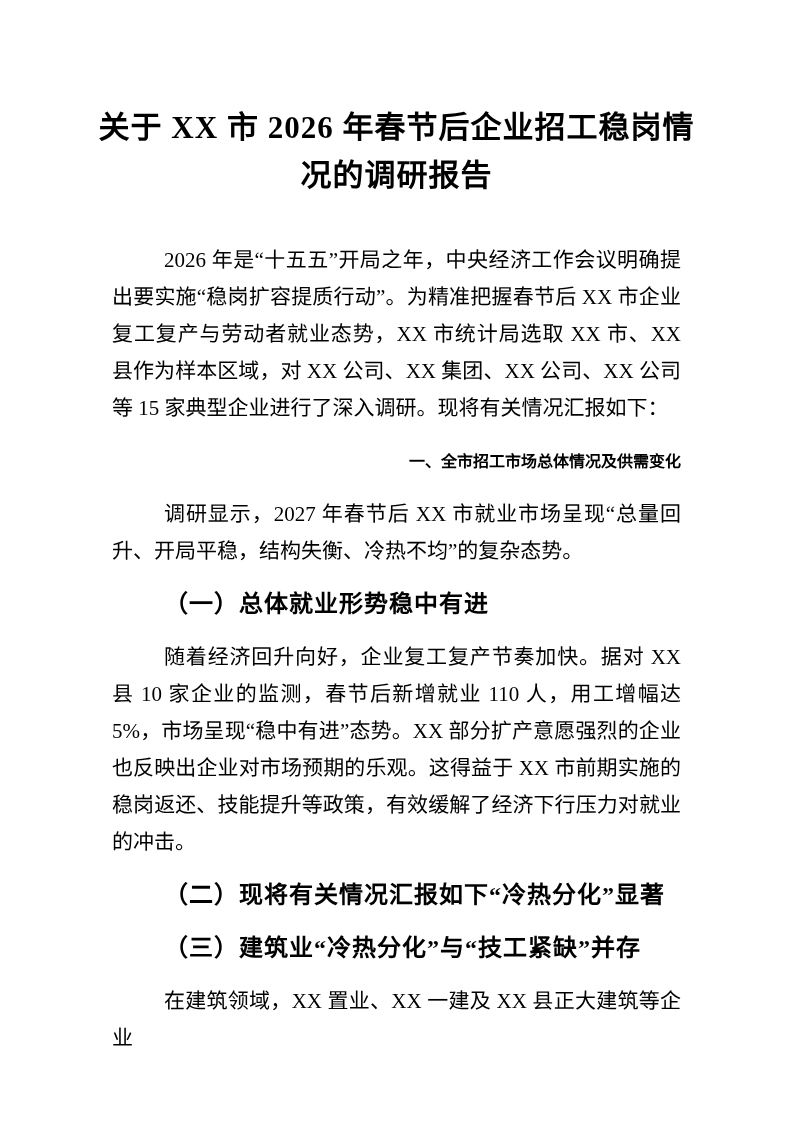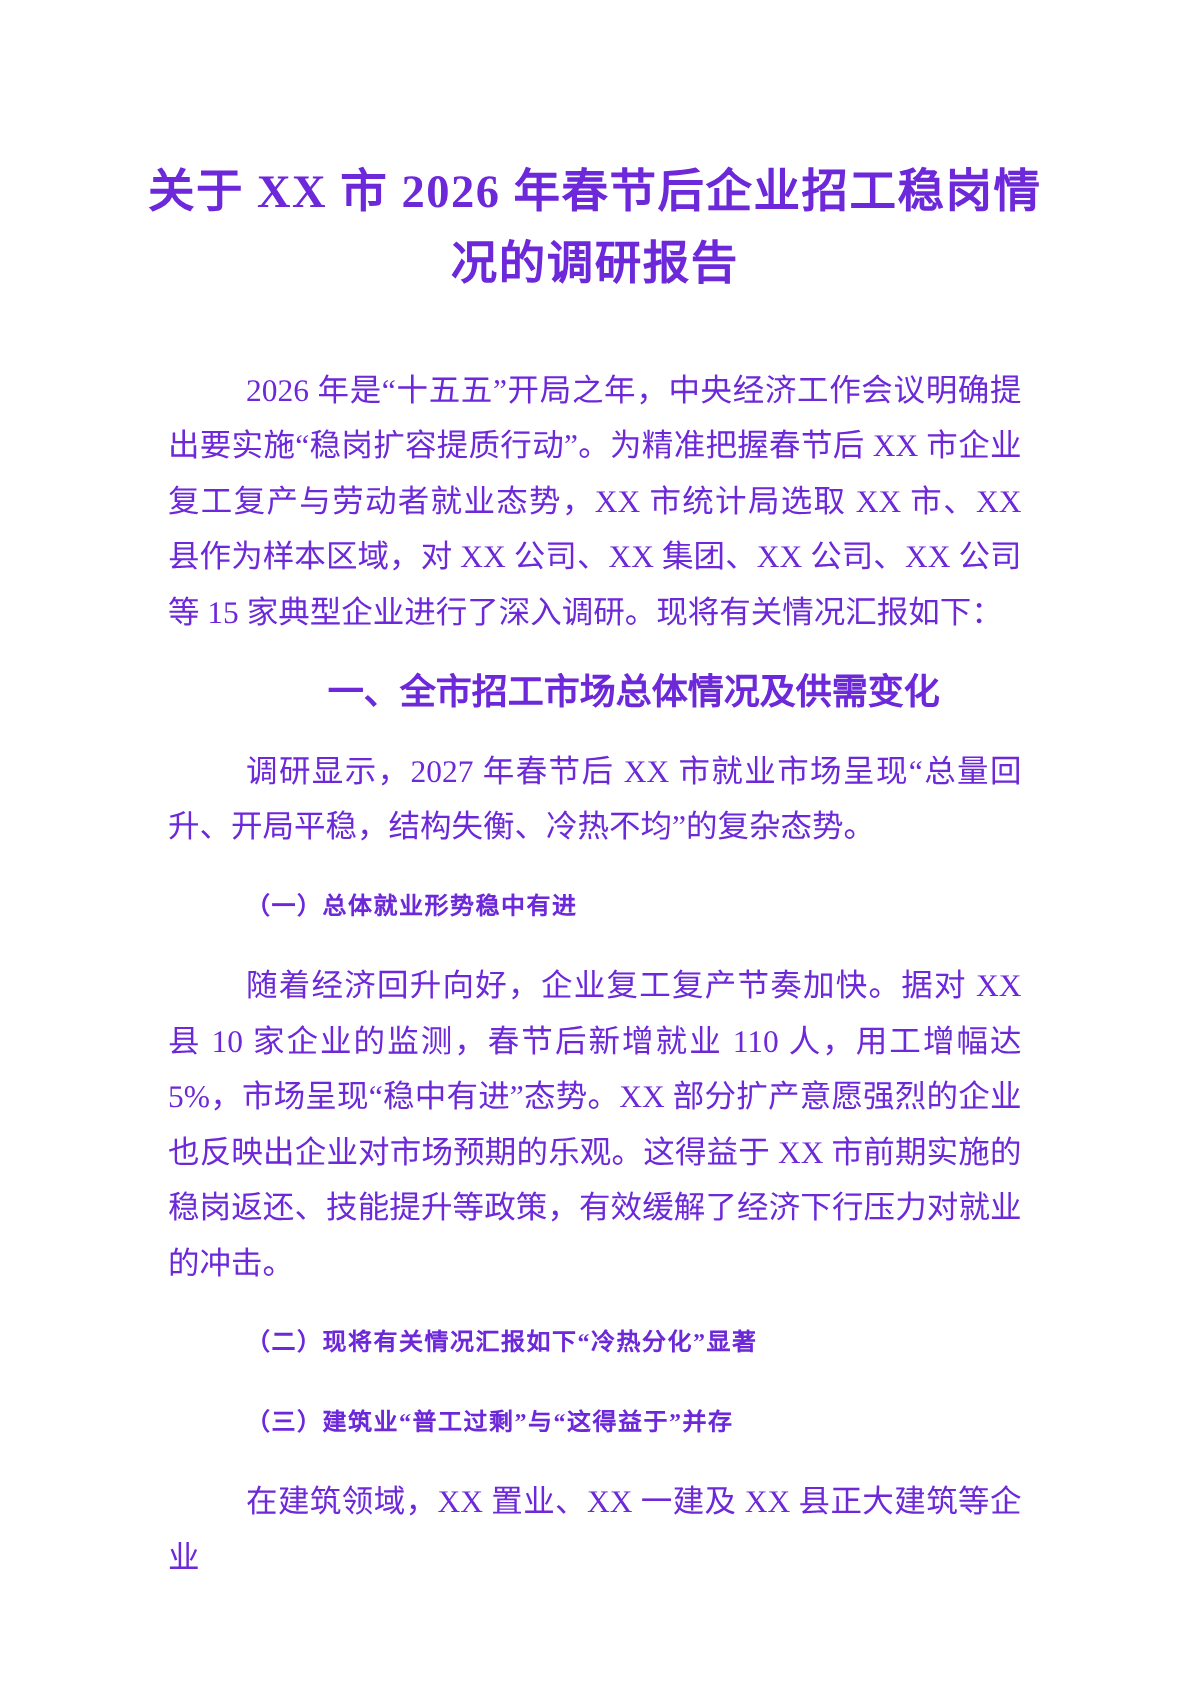--- a/index.html
+++ b/index.html
@@ -6,21 +6,21 @@
     margin: 0;
     padding: 0;
     background: #ffffff;
   }
   .page {
     position: relative;
     width: 793px;
     height: 1122px;
     margin: 0 auto;
     background: #ffffff;
-    color: #6d28d9;
+    color: #000000;
     overflow: hidden;
     box-sizing: border-box;
   }
   .content {
     box-sizing: border-box;
     padding: 104px 96px 0 96px;
   }
   .doc-title {
     font-family: "Liberation Serif", "DejaVu Serif", serif;
     font-size: 31px;
@@ -37,27 +37,27 @@
     text-indent: 52px;
     text-align: justify;
   }
   .para {
     font-family: "Liberation Serif", "DejaVu Serif", serif;
     font-weight: normal;
   }
   .sec-heading {
     font-family: "Liberation Sans", "DejaVu Sans", sans-serif;
     font-weight: bold;
-    font-size: 24px;
-    text-align: center;
+    font-size: 16px;
+    text-align: right;
   }
   .sub-heading {
     font-family: "Liberation Serif", "DejaVu Serif", serif;
     font-weight: bold;
-    font-size: 16px;
+    font-size: 24px;
     text-align: left;
     letter-spacing: 1px;
   }
 </style>
 </head>
 <body>
 
 <div class="page">
   <div class="content">
 
@@ -69,18 +69,18 @@
 
     <p class="para">调研显示，2027 年春节后 XX 市就业市场呈现“总量回升、开局平稳，结构失衡、冷热不均”的复杂态势。</p>
 
     <h3 class="sub-heading">（一）总体就业形势稳中有进</h3>
 
     <p class="para">随着经济回升向好，企业复工复产节奏加快。据对 XX 县 10 家企业的监测，春节后新增就业 110 人，用工增幅达 5%，市场呈现“稳中有进”态势。XX 部分扩产意愿强烈的企业也反映出企业对市场预期的乐观。这得益于 XX 市前期实施的稳岗返还、技能提升等政策，有效缓解了经济下行压力对就业的冲击。</p>
 
     <h3 class="sub-heading">（二）现将有关情况汇报如下“冷热分化”显著</h3>
 
 
-    <h3 class="sub-heading">（三）建筑业“普工过剩”与“这得益于”并存</h3>
+    <h3 class="sub-heading">（三）建筑业“冷热分化”与“技工紧缺”并存</h3>
 
     <p class="para">在建筑领域，XX 置业、XX 一建及 XX 县正大建筑等企业</p>
 
   </div>
 </div>
 
 </body></html>

